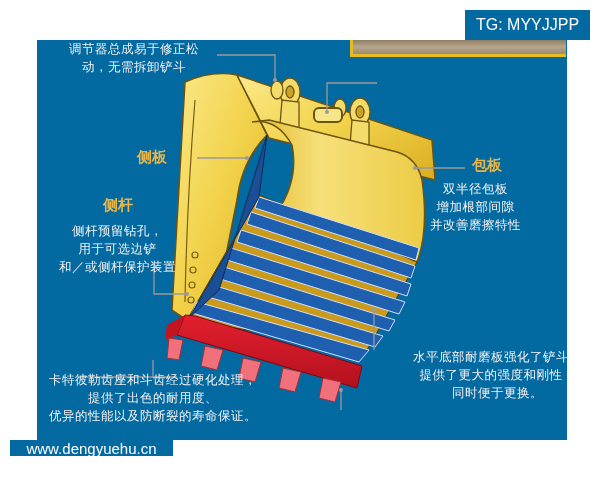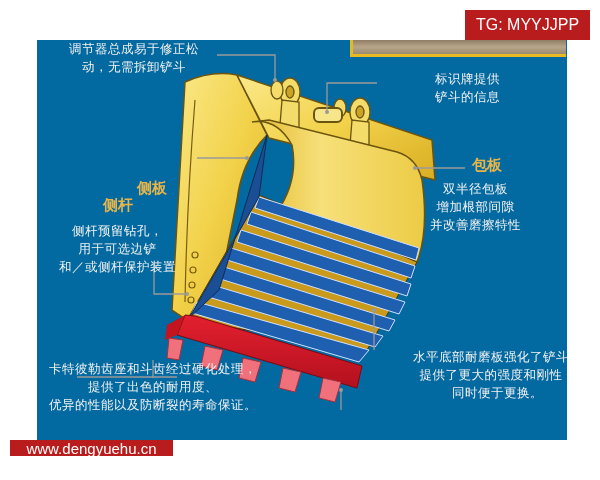--- a/index.html
+++ b/index.html
@@ -20,21 +20,21 @@
   svg.art { position: absolute; left: 0; top: 0; }
   .txt {
     position: absolute; color: #f2f2f2; font-size: 12.5px; line-height: 18px;
     text-align: center; white-space: pre; letter-spacing: 0.5px;
   }
   .heading {
     position: absolute; color: #e7b54a; font-size: 15px; font-weight: bold;
     font-family: "DejaVu Sans", "Liberation Sans", sans-serif; white-space: pre;
   }
   .wm {
-    position: absolute; background: #b91c1c; color: #ffffff;
+    position: absolute; background: #0369a1; color: #ffffff;
     font-family: "Liberation Sans", "DejaVu Sans", sans-serif;
     display: flex; align-items: center; justify-content: center;
   }
   .wm-tg { left: 465px; top: 10px; width: 125px; height: 30px; font-size: 16px; }
   .wm-site { left: 10px; top: 440px; width: 163px; height: 16px; font-size: 15px; }
 </style>
 </head>
 <body>
 
 <div class="panel">
@@ -132,33 +132,31 @@
       <circle cx="210" cy="118" r="2"></circle>
       <circle cx="378" cy="128" r="2"></circle>
       <circle cx="150" cy="254" r="2"></circle>
       <circle cx="337" cy="270" r="2"></circle>
       <circle cx="304" cy="350" r="2"></circle>
     </g>
   </svg>
 
   <div class="txt" style="left:32px; top:0px;">调节器总成易于修正松
 动，无需拆卸铲斗</div>
-  <div class="txt" style="left:398px; top:30px; text-align:left;">标识牌提供
-铲斗的信息</div>
-  <div class="heading" style="left:100px; top:108px;margin-top:31px;">侧板</div>
+  <div class="heading" style="left:100px; top:108px;">侧板</div>
   <div class="heading" style="left:435px; top:116px;">包板</div>
   <div class="txt" style="left:393px; top:140px;">双半径包板
 增加根部间隙
 并改善磨擦特性</div>
   <div class="heading" style="left:66px; top:156px;text-align:right;">侧杆</div>
   <div class="txt" style="left:22px; top:182px;">侧杆预留钻孔，
 用于可选边铲
 和／或侧杆保护装置</div>
   <div class="txt" style="left:330px; top:308px;margin-left:46px;">水平底部耐磨板强化了铲斗，
 提供了更大的强度和刚性，
 同时便于更换。</div>
-  <div class="txt" style="left:12px; top:320px;">卡特彼勒齿座和斗齿经过硬化处理，
+  <div class="txt" style="left:12px; top:332px;font-family:Liberation Mono, monospace;">卡特彼勒齿座和斗齿经过硬化处理，
 提供了出色的耐用度、
 优异的性能以及防断裂的寿命保证。</div>
 </div>
 
 <div class="wm wm-tg">TG: MYYJJPP</div>
 <div class="wm wm-site">www.dengyuehu.cn</div>
 
 </body></html>

